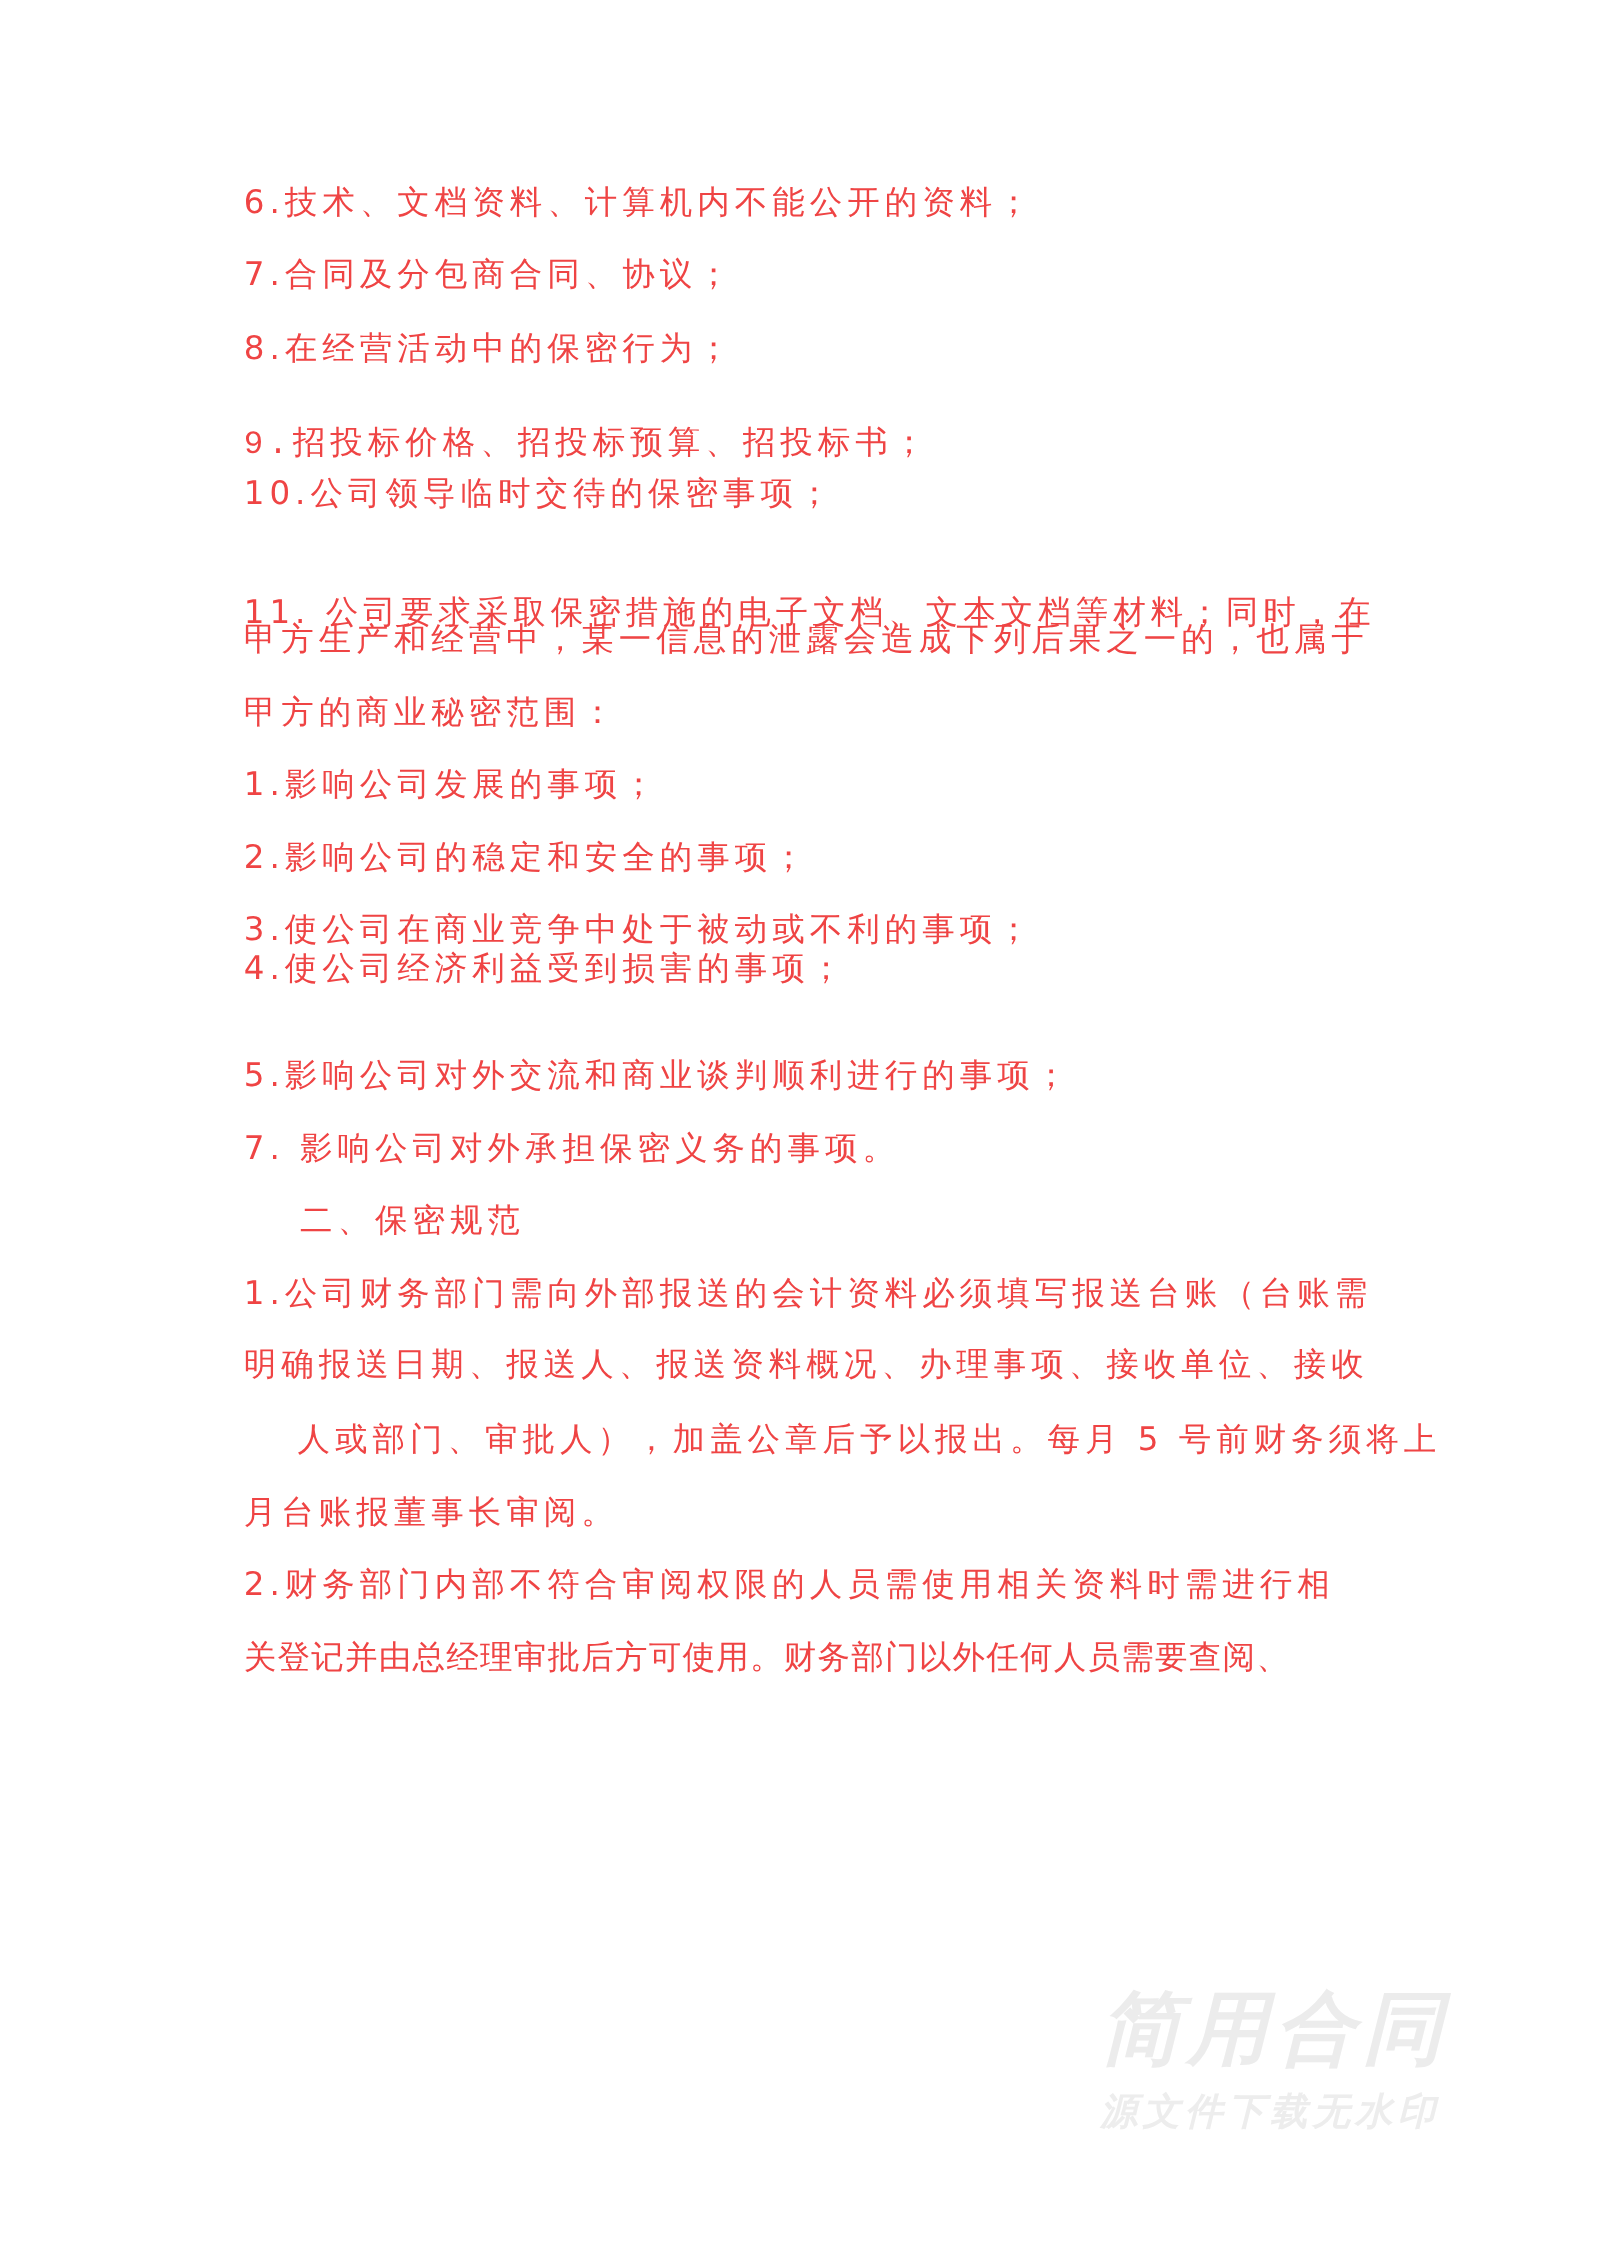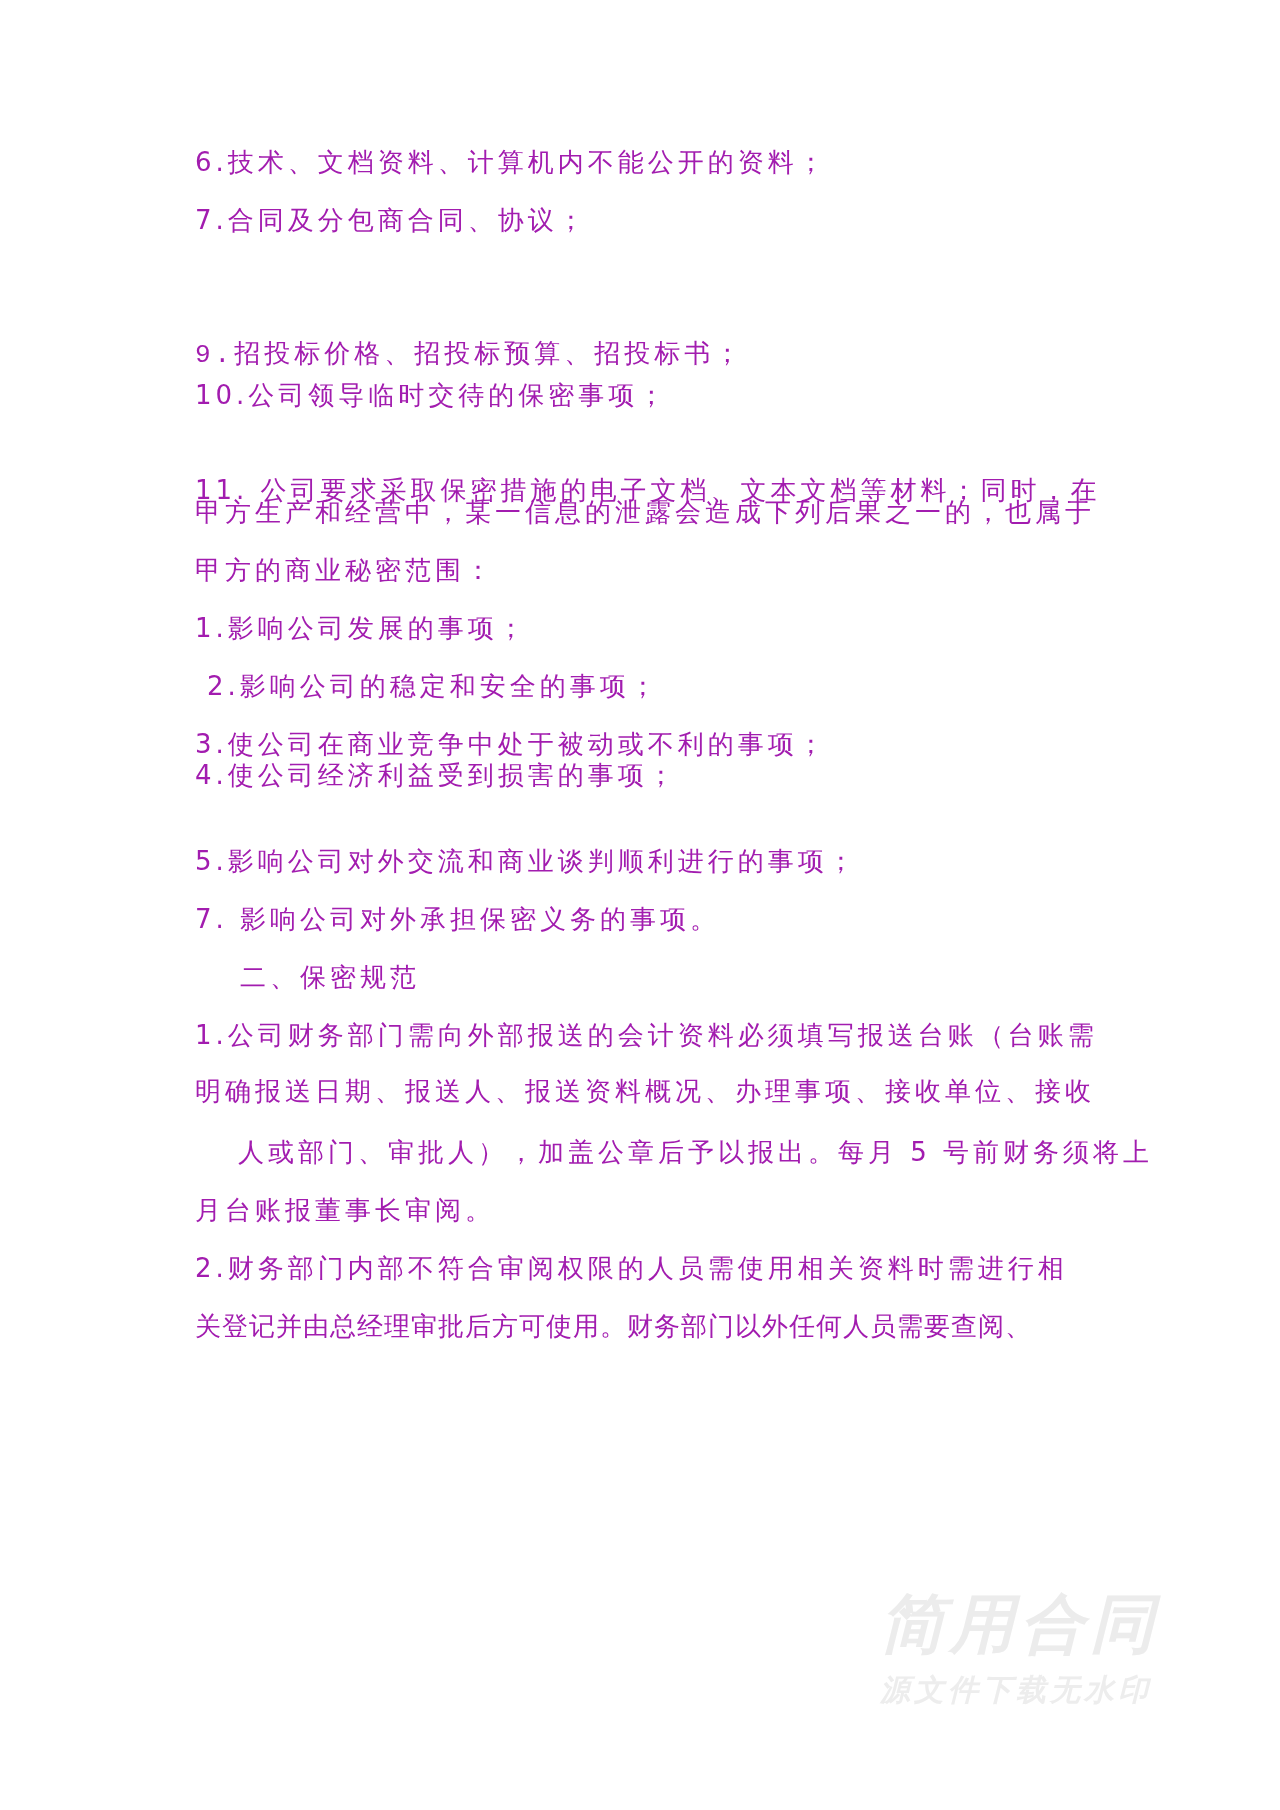--- a/index.html
+++ b/index.html
@@ -23,21 +23,21 @@
       height: 1810px;
       background: #ffffff;
     }
     .line {
       position: absolute;
       left: 195px;
       font-size: 26px;
       line-height: 34px;
       white-space: nowrap;
       letter-spacing: 4px;
-      color: #a21caf;
+      color: #ef4444;
     }
     .line.tight { letter-spacing: 1px; }
     .line.indent { left: 240px; }
     .watermark {
       position: absolute;
       left: 880px;
       top: 1588px;
       width: 320px;
       text-align: left;
       pointer-events: none;
@@ -63,27 +63,28 @@
       margin-top: 10px;
     }
   </style>
 </head>
 <body>
 
 <div class="page">
 
   <div class="line" style="top:145px;">6.技术、文档资料、计算机内不能公开的资料；</div>
   <div class="line" style="top:203px;">7.合同及分包商合同、协议；</div>
+  <div class="line" style="top:262px;">8.在经营活动中的保密行为；</div>
   <div class="line" style="top:338px;font-family:Liberation Mono, monospace;">9.招投标价格、招投标预算、招投标书；</div>
   <div class="line" style="top:378px;">10.公司领导临时交待的保密事项；</div>
   <div class="line" style="top:436px;margin-top:37px;">11. 公司要求采取保密措施的电子文档、文本文档等材料；同时，在</div>
   <div class="line" style="top:495px;">甲方生产和经营中，某一信息的泄露会造成下列后果之一的，也属于</div>
   <div class="line" style="top:553px;">甲方的商业秘密范围：</div>
   <div class="line" style="top:611px;">1.影响公司发展的事项；</div>
-  <div class="line" style="top:669px;margin-left:12px;">2.影响公司的稳定和安全的事项；</div>
+  <div class="line" style="top:669px;">2.影响公司的稳定和安全的事项；</div>
   <div class="line" style="top:727px;">3.使公司在商业竞争中处于被动或不利的事项；</div>
   <div class="line" style="top:758px;">4.使公司经济利益受到损害的事项；</div>
   <div class="line" style="top:844px;">5.影响公司对外交流和商业谈判顺利进行的事项；</div>
   <div class="line" style="top:902px;">7. 影响公司对外承担保密义务的事项。</div>
   <div class="line indent" style="top:960px;">二、保密规范</div>
   <div class="line" style="top:1018px;">1.公司财务部门需向外部报送的会计资料必须填写报送台账（台账需</div>
   <div class="line" style="top:1076px;font-family:Liberation Mono, monospace;">明确报送日期、报送人、报送资料概况、办理事项、接收单位、接收</div>
   <div class="line" style="top:1135px;margin-left:43px;">人或部门、审批人），加盖公章后予以报出。每月 5 号前财务须将上</div>
   <div class="line" style="top:1193px;">月台账报董事长审阅。</div>
   <div class="line" style="top:1251px;">2.财务部门内部不符合审阅权限的人员需使用相关资料时需进行相</div>

